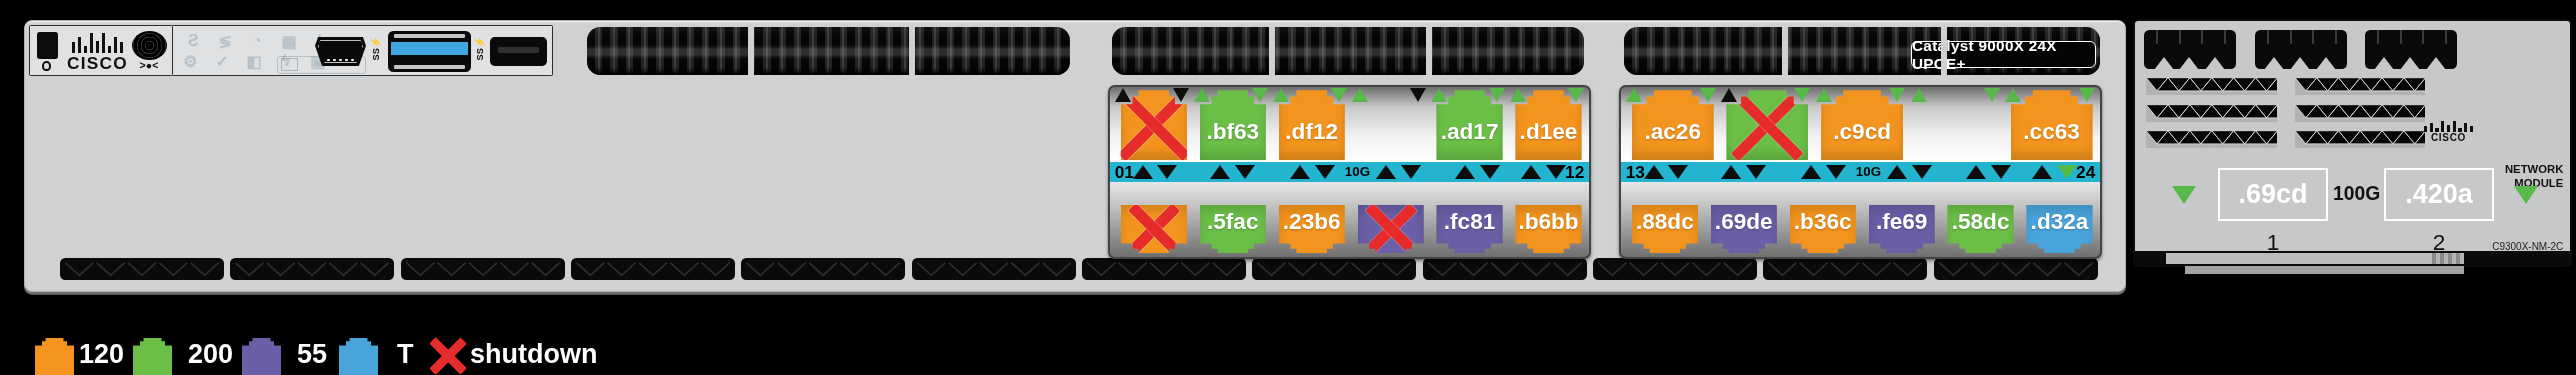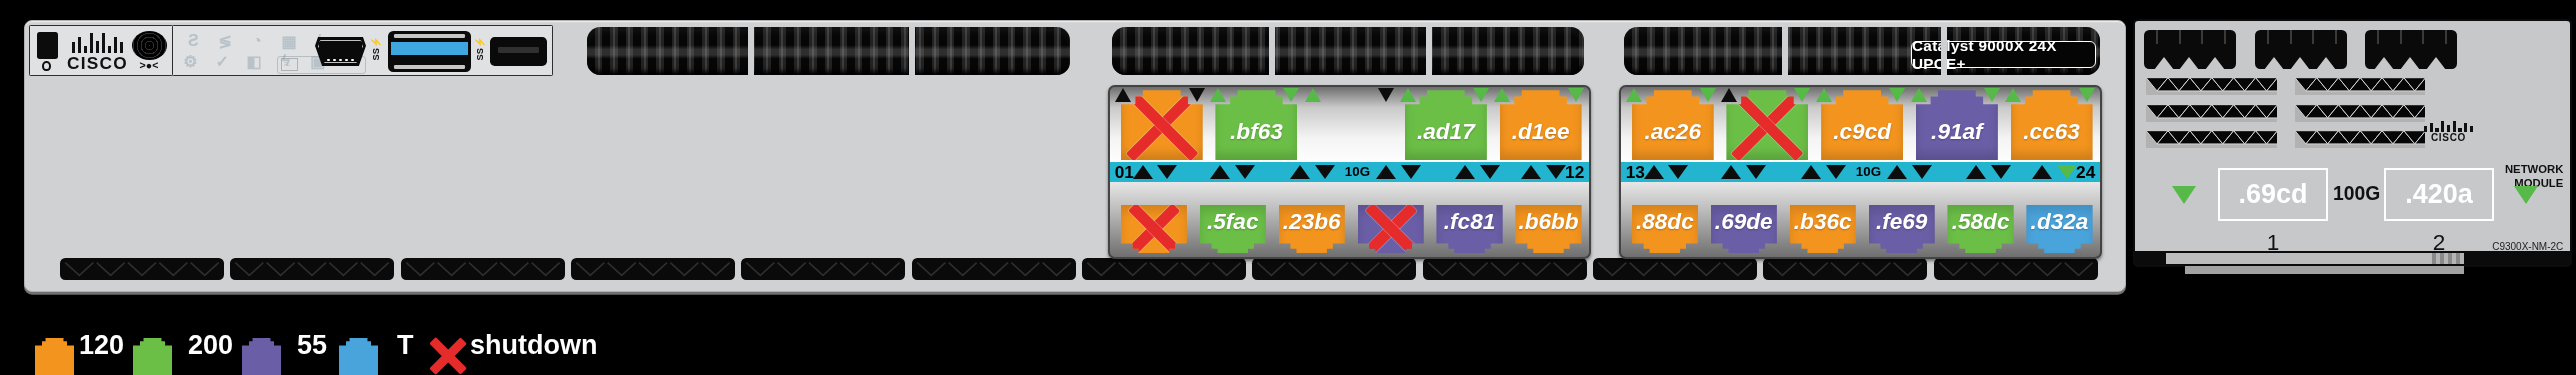--- a/index.html
+++ b/index.html
@@ -66,21 +66,21 @@
     background:linear-gradient(180deg,#6e6e6e 0%,#c9c9c9 12%,#f4f4f4 30%,#fff 46%,#bdbdbd 72%,#8b8b8b 90%,#6f6f6f 100%);
     box-shadow:0 2px 3.3px rgba(0,0,0,.45);}
   .prow{position:absolute;left:2.7px;right:2.7px;display:flex;}
   .prow.toprow{top:0;height:75px;}
   .prow.botrow{bottom:0;height:54px;}
   .cell{flex:1;position:relative;}
   .tri{width:0;height:0;}
   .cell .up{position:absolute;left:2.7px;top:1.3px;border-left:8px solid transparent;border-right:8px solid transparent;border-bottom:14px solid #000;}
   .cell .down{position:absolute;right:2.7px;top:1.3px;border-left:8px solid transparent;border-right:8px solid transparent;border-top:14px solid #000;}
   .port{position:absolute;left:8px;right:4.7px;color:#fff;display:flex;align-items:center;justify-content:center;
-    font-weight:bold;font-size:22.6px;text-shadow:0 1.3px 2px rgba(0,0,0,.25);font-style:italic;}
+    font-weight:bold;font-size:22.6px;text-shadow:0 1.3px 2px rgba(0,0,0,.25);}
   .ptop{top:3.3px;bottom:2px;padding-top:14.6px;box-shadow:inset 0 -6.7px 9.3px rgba(0,0,0,.15);
     clip-path:polygon(0% 20%,18% 20%,18% 9%,27% 9%,27% 0%,73% 0%,73% 9%,82% 9%,82% 20%,100% 20%,100% 100%,0% 100%);}
   .pbot{top:2px;bottom:4px;padding-bottom:14.6px;box-shadow:inset 0 6.7px 9.3px rgba(0,0,0,.12);
     clip-path:polygon(0% 0%,100% 0%,100% 80%,82% 80%,82% 91%,73% 91%,73% 100%,27% 100%,27% 91%,18% 91%,18% 80%,0% 80%);}
   .xmark{position:absolute;inset:0;}
   .xb{position:absolute;left:50%;top:50%;width:10.6px;height:130%;border-radius:2px;box-shadow:0 0 0 0.7px rgba(255,255,255,.3);}
   .xb.b1{transform:translate(-50%,-50%) rotate(45deg);}
   .xb.b2{transform:translate(-50%,-50%) rotate(-45deg);}
 
   .band{position:absolute;left:0;right:0;top:75px;height:20px;}
@@ -110,21 +110,21 @@
   .mnum{position:absolute;top:209px;width:120px;text-align:center;font-size:22.6px;color:#111;}
   .mmodel{position:absolute;right:6.7px;top:220px;font-size:10px;color:#222;}
   .mtray{position:absolute;left:0;right:0;top:230px;height:14.6px;background:#0b0b0b;}
   .mhandle{position:absolute;left:31px;top:232px;width:266px;height:11.3px;background:#bcbcbc;}
   .mstripes{position:absolute;left:297px;top:232px;width:32px;height:11.3px;background:repeating-linear-gradient(90deg,#8a8a8a 0 4px,#b5b5b5 4px 8px);}
   .mlip{position:absolute;left:50px;top:245px;width:279px;height:8.7px;background:#a2a2a2;}
 
   
   .lswatch{position:absolute;top:338px;width:39px;height:37px;
     clip-path:polygon(0% 20%,18% 20%,18% 9%,27% 9%,27% 0%,73% 0%,73% 9%,82% 9%,82% 20%,100% 20%,100% 100%,0% 100%);}
-  .llabel{position:absolute;top:326px;height:39px;line-height:39px;color:#fff;font-size:27px;font-weight:bold;}
+  .llabel{position:absolute;top:335px;height:39px;line-height:39px;color:#fff;font-size:27px;font-weight:bold;}
   .lx{position:absolute;top:338px;width:36px;height:36px;}
   .lx .b1{transform:translate(-50%,-50%) rotate(45deg);}
   .lx .b2{transform:translate(-50%,-50%) rotate(-45deg);}
 </style>
 </head>
 <body>
 
 <div id="stage">
 
   <div id="chassis"></div>
@@ -286,20 +286,27 @@
           </div>
           <div class="cell">
             <div class="tri up" style="border-bottom-color: rgb(86, 185, 72);"></div>
             <div class="tri down" style="border-top-color: rgb(86, 185, 72);"></div>
             <div class="port ptop" style="background: rgb(107, 191, 71);">
               <div class="plabel">.bf63</div>
             </div>
           </div>
           <div class="cell">
             <div class="tri up" style="border-bottom-color: rgb(86, 185, 72);"></div>
+            <div class="tri down" style="border-top-color: rgb(86, 185, 72);"></div>
+            <div class="port ptop" style="background: rgb(243, 148, 30);">
+              <div class="plabel">.df12</div>
+            </div>
+          </div>
+          <div class="cell">
+            <div class="tri up" style="border-bottom-color: rgb(86, 185, 72);"></div>
             <div class="tri down" style="border-top-color: rgb(13, 13, 13);"></div>
           </div>
           <div class="cell">
             <div class="tri up" style="border-bottom-color: rgb(86, 185, 72);"></div>
             <div class="tri down" style="border-top-color: rgb(86, 185, 72);"></div>
             <div class="port ptop" style="background: rgb(107, 191, 71);">
               <div class="plabel">.ad17</div>
             </div>
           </div>
           <div class="cell">
@@ -403,23 +410,20 @@
           <div class="cell">
             <div class="tri up" style="border-bottom-color: rgb(86, 185, 72);"></div>
             <div class="tri down" style="border-top-color: rgb(86, 185, 72);"></div>
             <div class="port ptop" style="background: rgb(243, 148, 30);">
               <div class="plabel">.c9cd</div>
             </div>
           </div>
           <div class="cell">
             <div class="tri up" style="border-bottom-color: rgb(86, 185, 72);"></div>
             <div class="tri down" style="border-top-color: rgb(86, 185, 72);"></div>
-            <div class="port ptop" style="background: rgb(106, 94, 166);">
-              <div class="plabel">.91af</div>
-            </div>
           </div>
           <div class="cell">
             <div class="tri up" style="border-bottom-color: rgb(86, 185, 72);"></div>
             <div class="tri down" style="border-top-color: rgb(86, 185, 72);"></div>
             <div class="port ptop" style="background: rgb(243, 148, 30);">
               <div class="plabel">.cc63</div>
             </div>
           </div>
         </div>
         <div class="band" style="background: rgb(35, 181, 207);">

